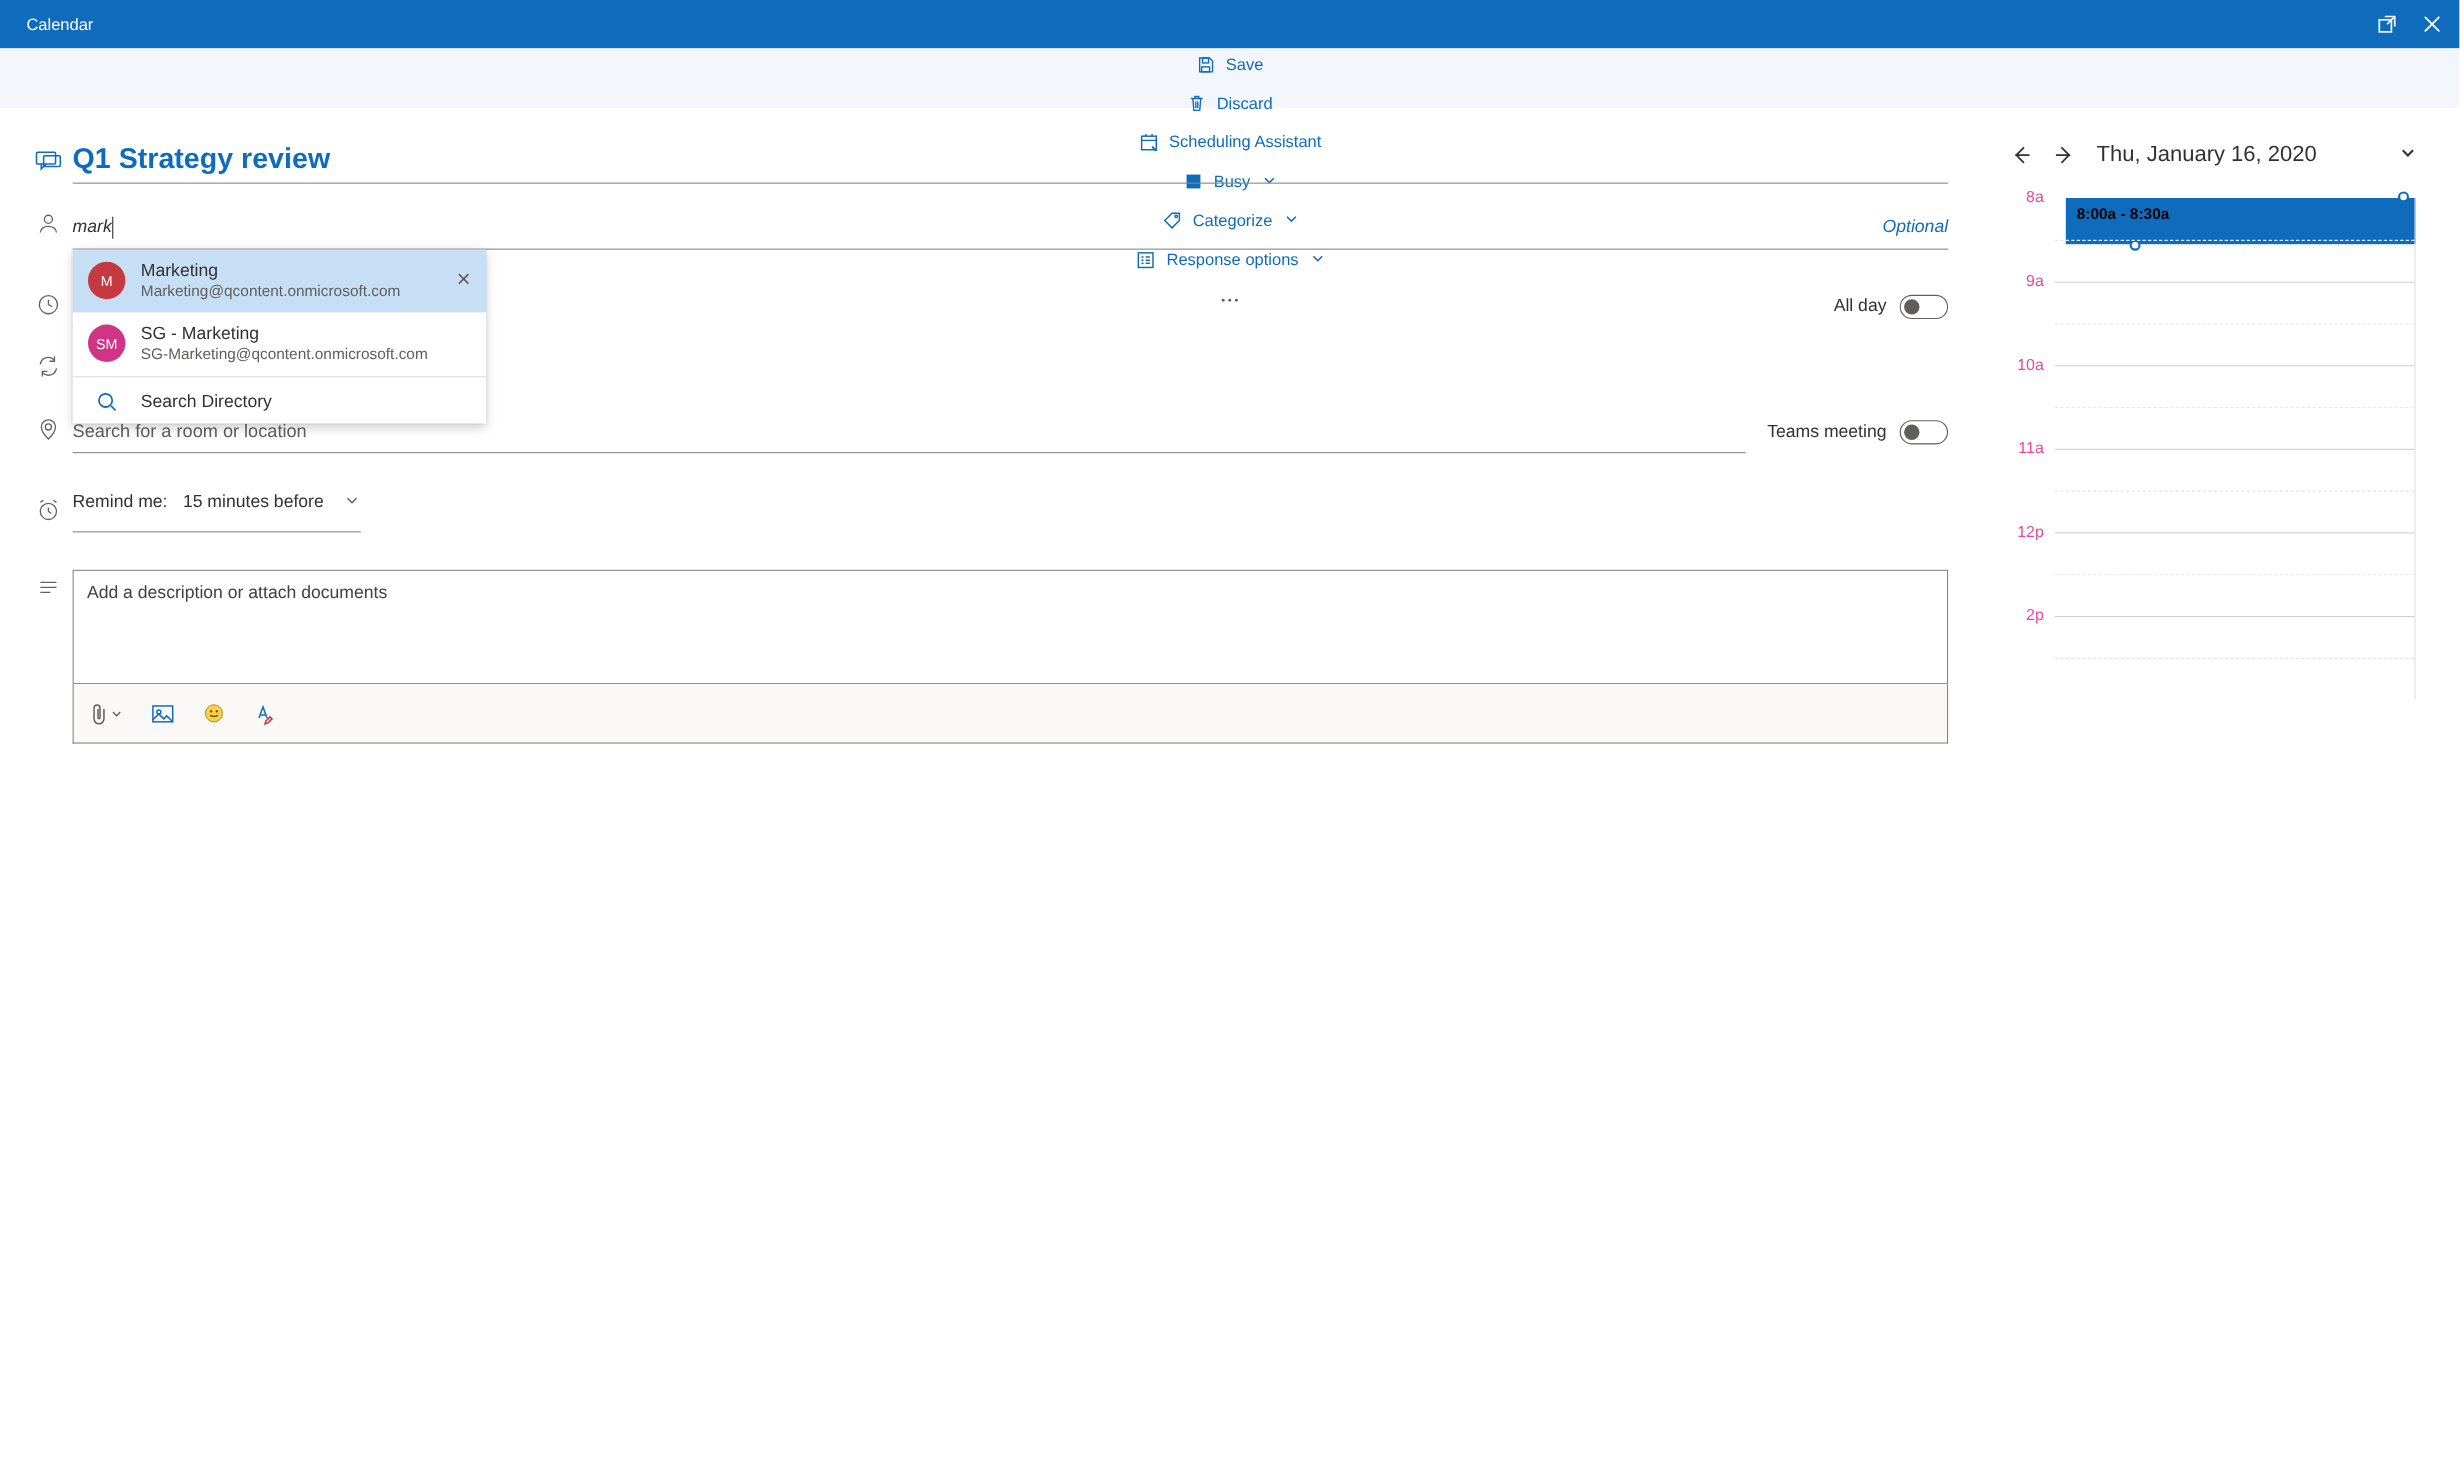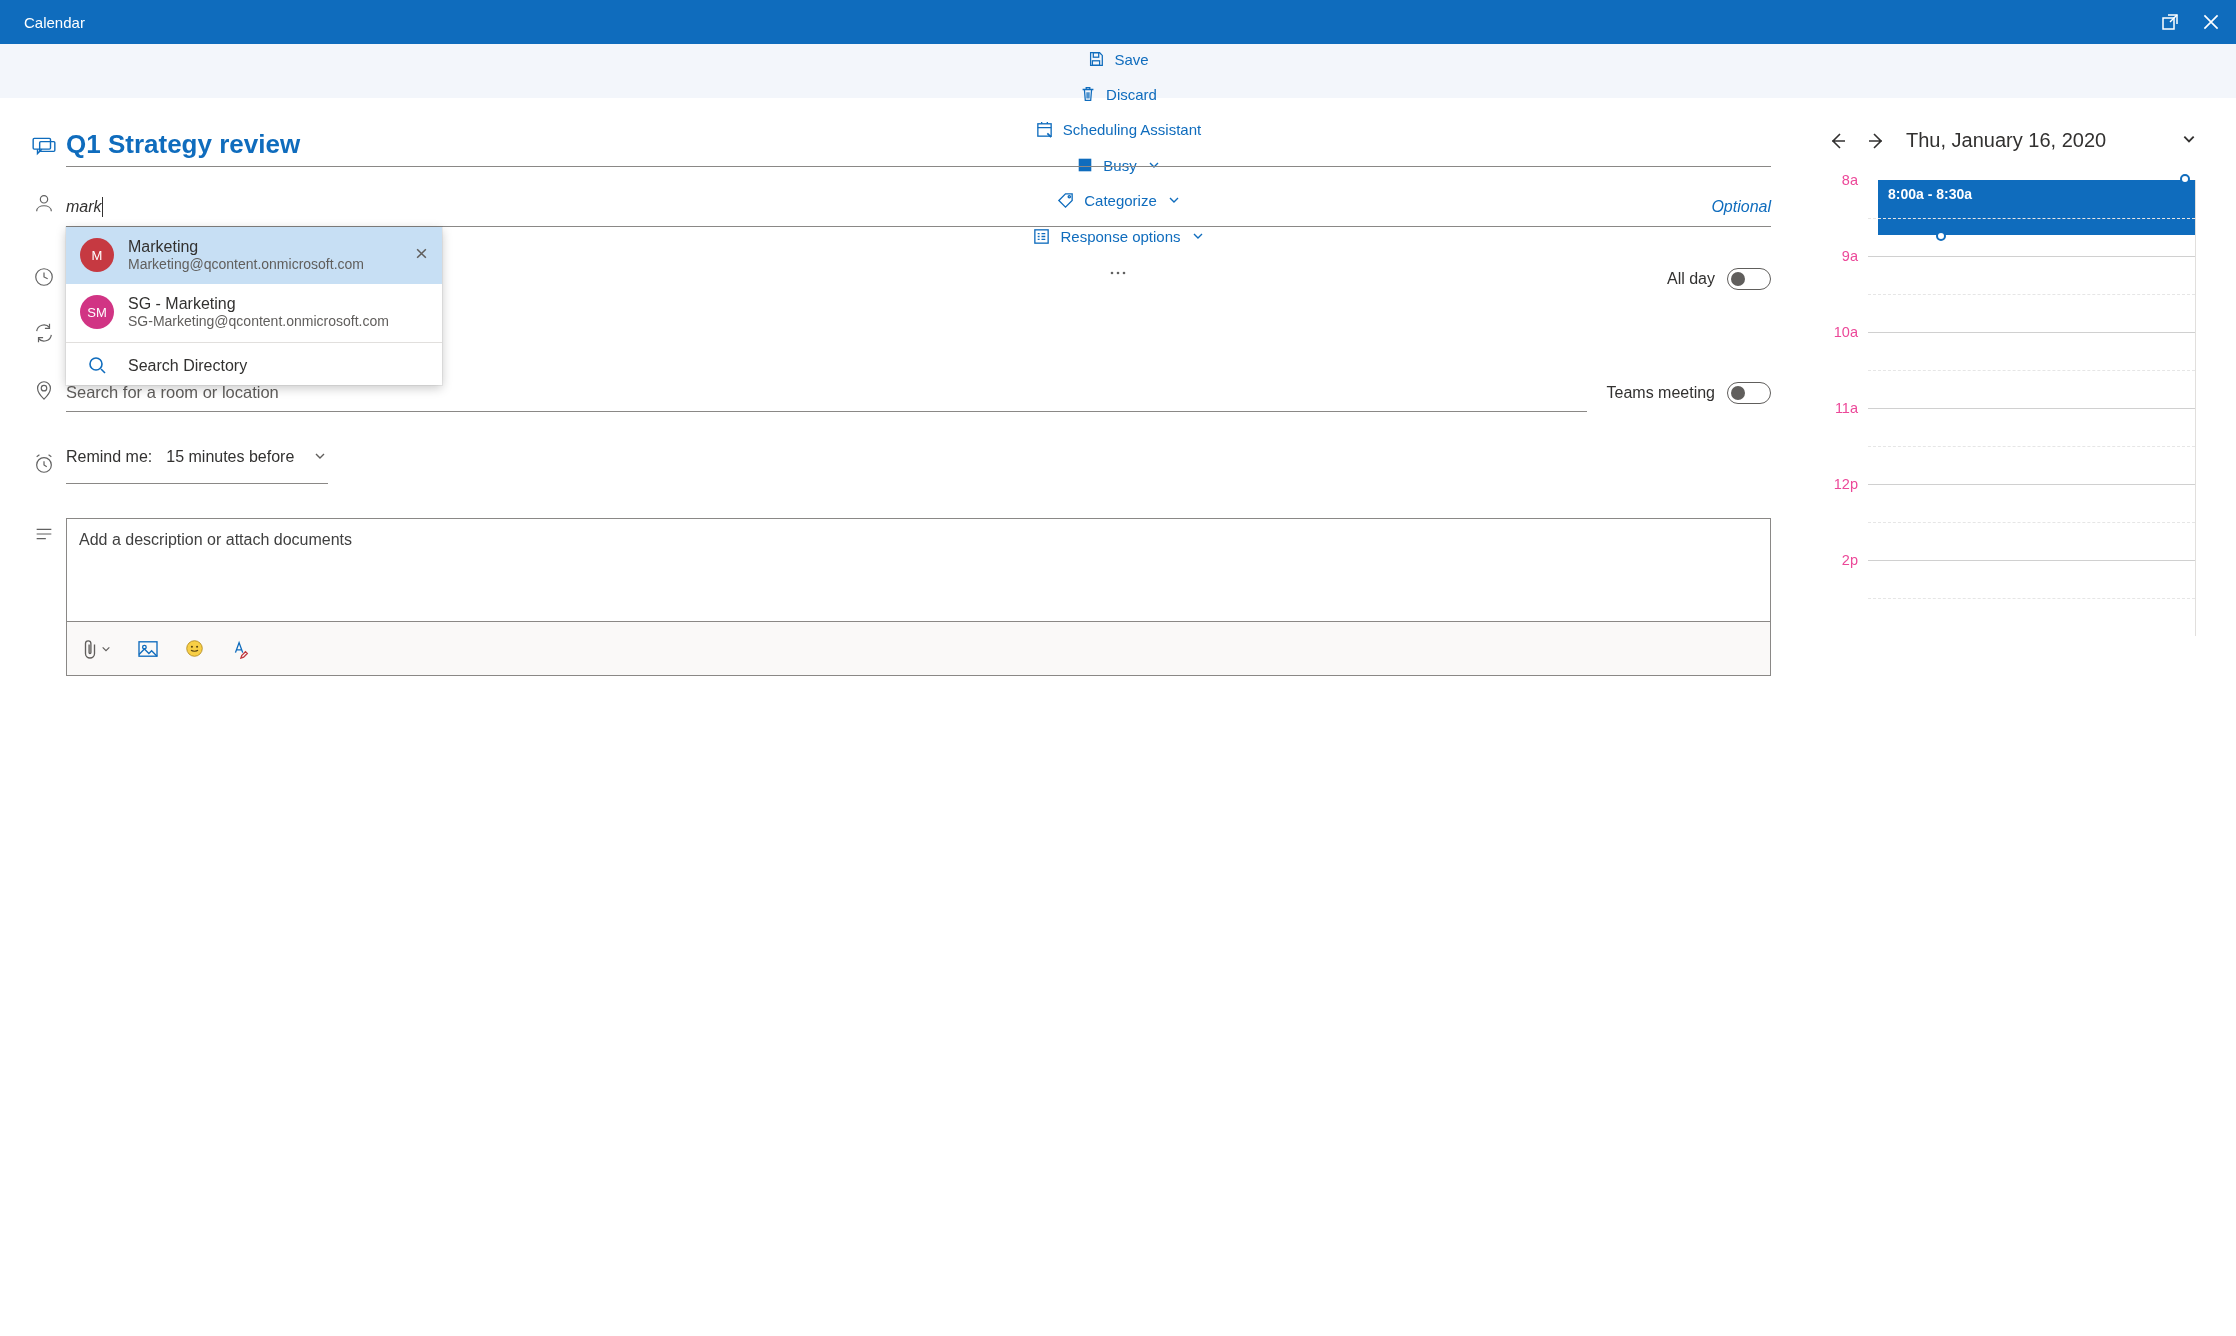--- a/index.html
+++ b/index.html
@@ -214,23 +214,23 @@
   .slot-label { width: 42px; text-align:right; font-size:14.5px; color:#ec4899; padding-right:10px; transform: translateY(-8px); }
   .slot-grid { flex:1; border-right: 1px solid #e1dfdd; position:relative; }
   .slot-grid::before { content:""; position:absolute; top:0; left:0; right:0; border-top:1px solid #d0d0d0; }
   .slot-grid::after { content:""; position:absolute; top:50%; left:0; right:0; border-top:1px dashed #e6e6e6; }
   .slot:first-child .slot-grid { border-right: none; }
   .slot.first .slot-grid::before { border-top:none; }
 
   .event-block {
     position:absolute;
     left: 52px; right: 0;
-    top: 0px; height: 55px;
+    top: 0px; height: 42px;
     background: #0f6cbd;
-    color: #ffffff;
+    color: #000000;
     font-size: 14px; font-weight:600;
     padding: 6px 10px 0 10px;
   }
   .event-handle {
     position:absolute;
     width:10px; height:10px; border:2px solid #0f6cbd; background:#ffffff; border-radius:50%;
     left:50%;
   }
   .eh-top { top:-6px; right:6px; left:auto; }
   .eh-bot { bottom:-6px; left:58px; }

